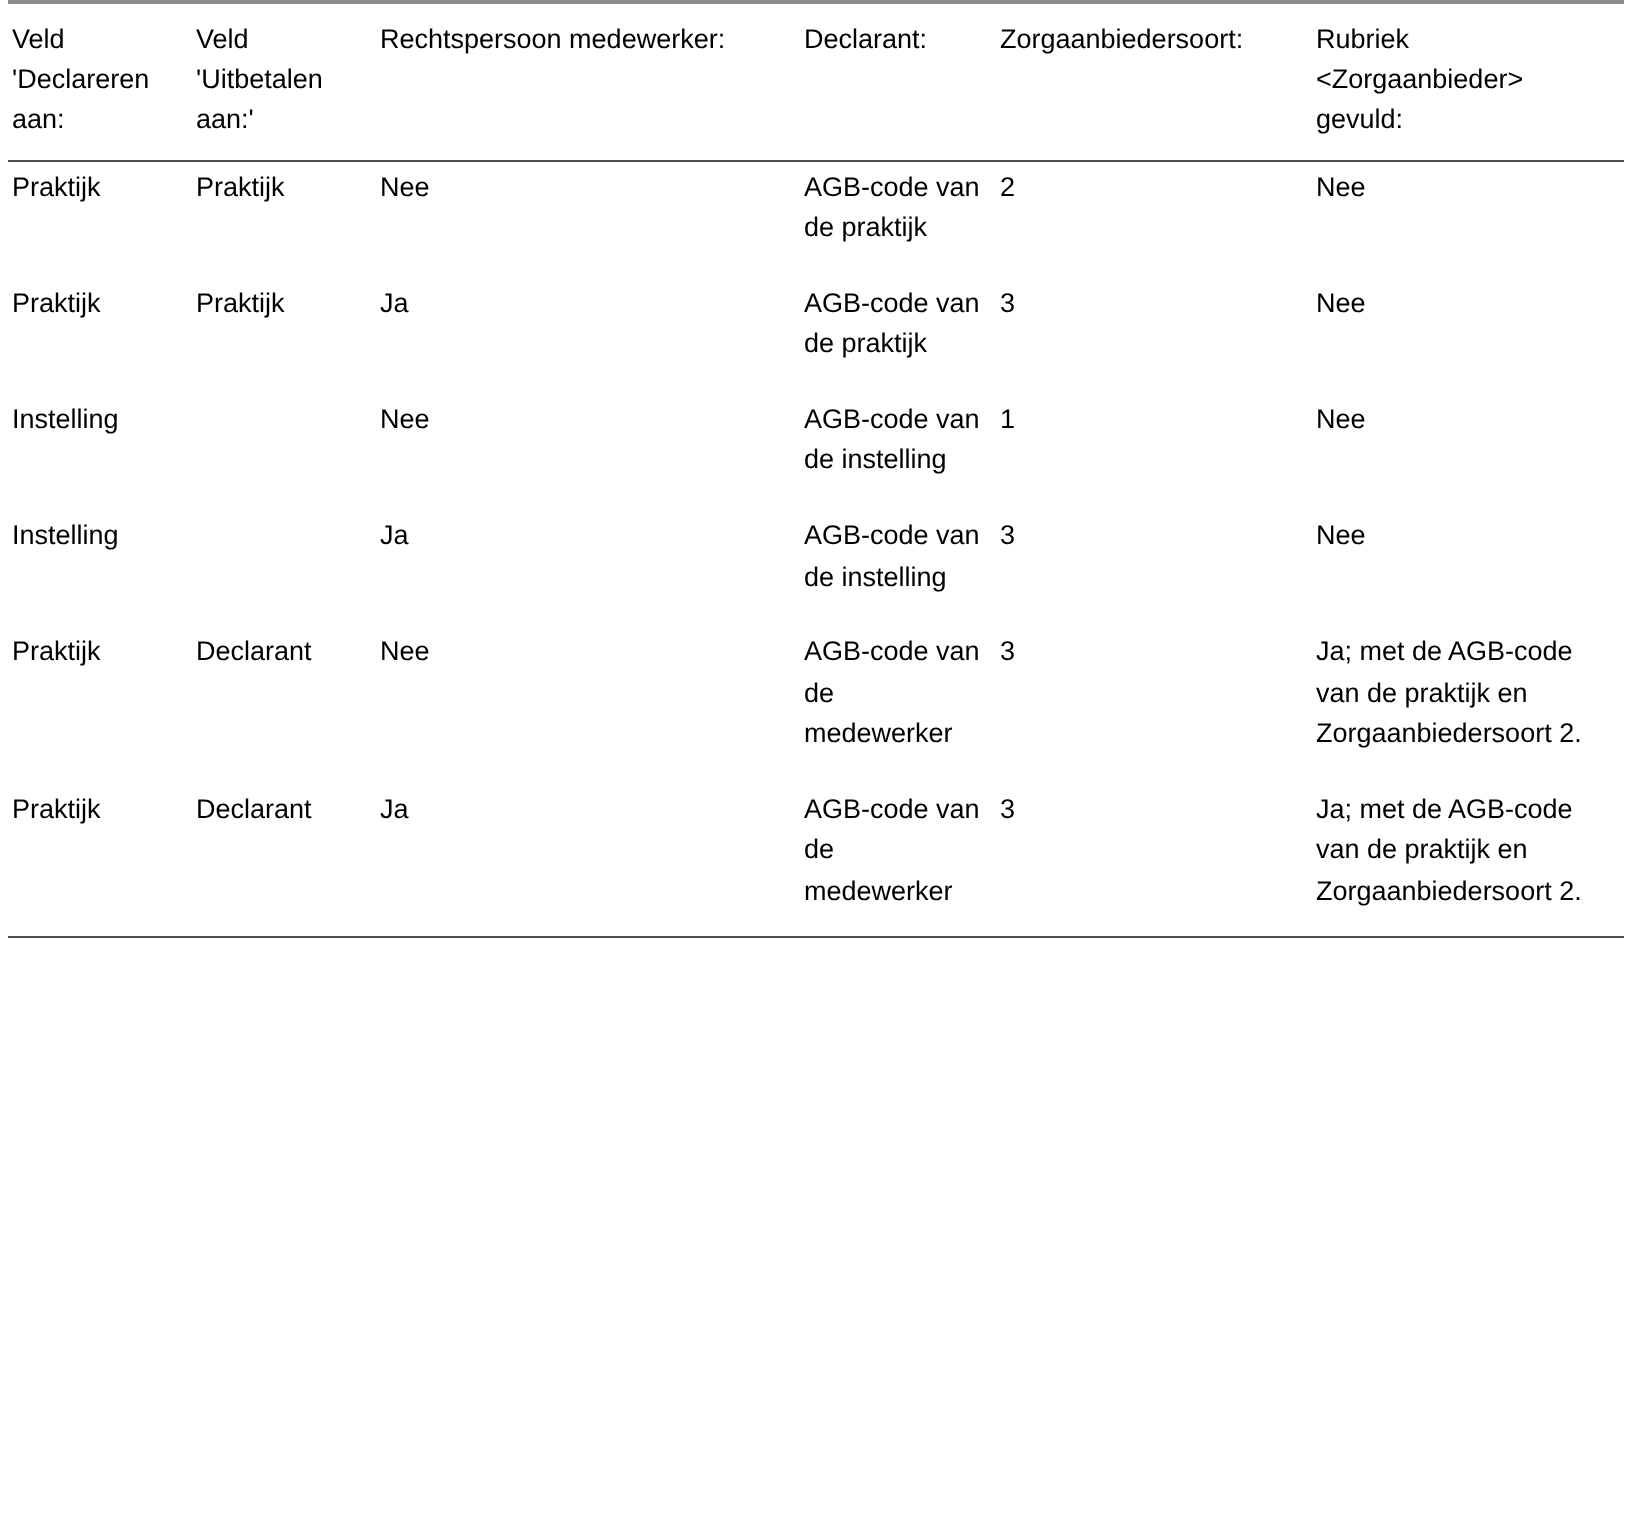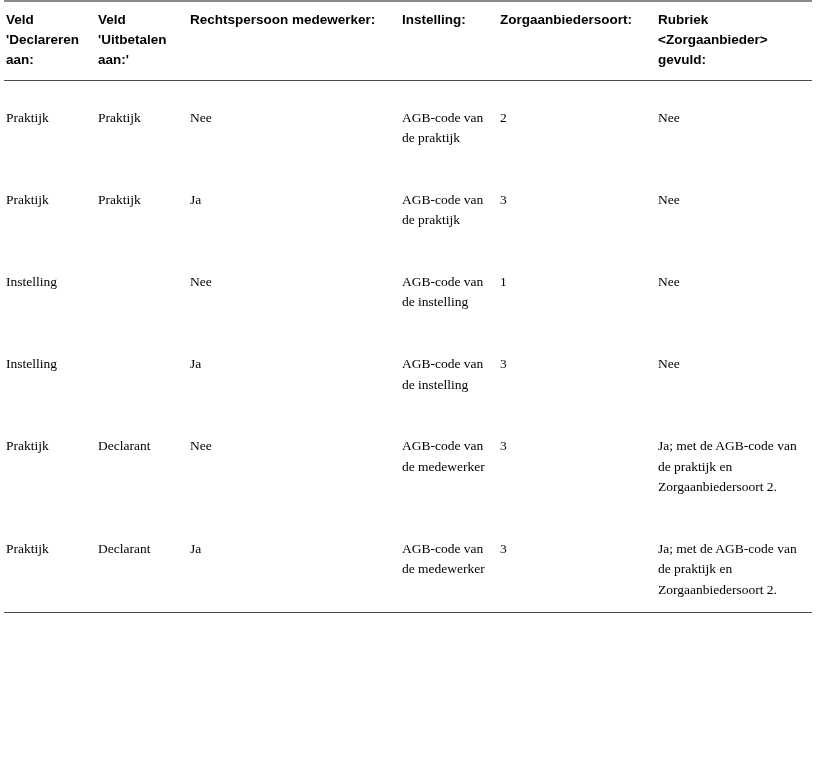--- a/index.html
+++ b/index.html
@@ -30,33 +30,32 @@
   table.doc-table col.c0 { width: 92px; }
   table.doc-table col.c1 { width: 92px; }
   table.doc-table col.c2 { width: 212px; }
   table.doc-table col.c3 { width: 98px; }
   table.doc-table col.c4 { width: 158px; }
   table.doc-table col.c5 { width: 156px; }
 
   table.doc-table thead th {
     text-align: left;
     vertical-align: top;
-    font-weight: bold;
+    font-weight: normal;
     padding: 8px 6px 10px 2px;
     line-height: 1.48;
     border-top: 2.5px solid #8a8a8a;
     border-bottom: 1.2px solid #4c4c4c;
   }
   table.doc-table tbody td {
     text-align: left;
     vertical-align: top;
-    padding: 27px 6px 14px 2px;
+    padding: 3px 6px 14px 2px;
     line-height: 1.52;
     font-weight: normal;
-    font-family: Liberation Serif, serif;
   }
   table.doc-table tbody tr:last-child td {
     border-bottom: 1.2px solid #4c4c4c;
     padding-bottom: 12px;
   }
   .cell-text {
     display: block;
     white-space: pre-line;
   }
 </style>
@@ -78,21 +77,21 @@
         <th>
             <span class="cell-text">Veld 'Declareren aan:</span>
           </th>
         <th>
             <span class="cell-text">Veld 'Uitbetalen aan:'</span>
           </th>
         <th>
             <span class="cell-text">Rechtspersoon medewerker:</span>
           </th>
         <th>
-            <span class="cell-text">Instelling:</span>
+            <span class="cell-text">Declarant:</span>
           </th>
         <th>
             <span class="cell-text">Zorgaanbiedersoort:</span>
           </th>
         <th>
             <span class="cell-text">Rubriek &lt;Zorgaanbieder&gt; gevuld:</span>
           </th>
       </tr>
     </thead>
     <tbody>

